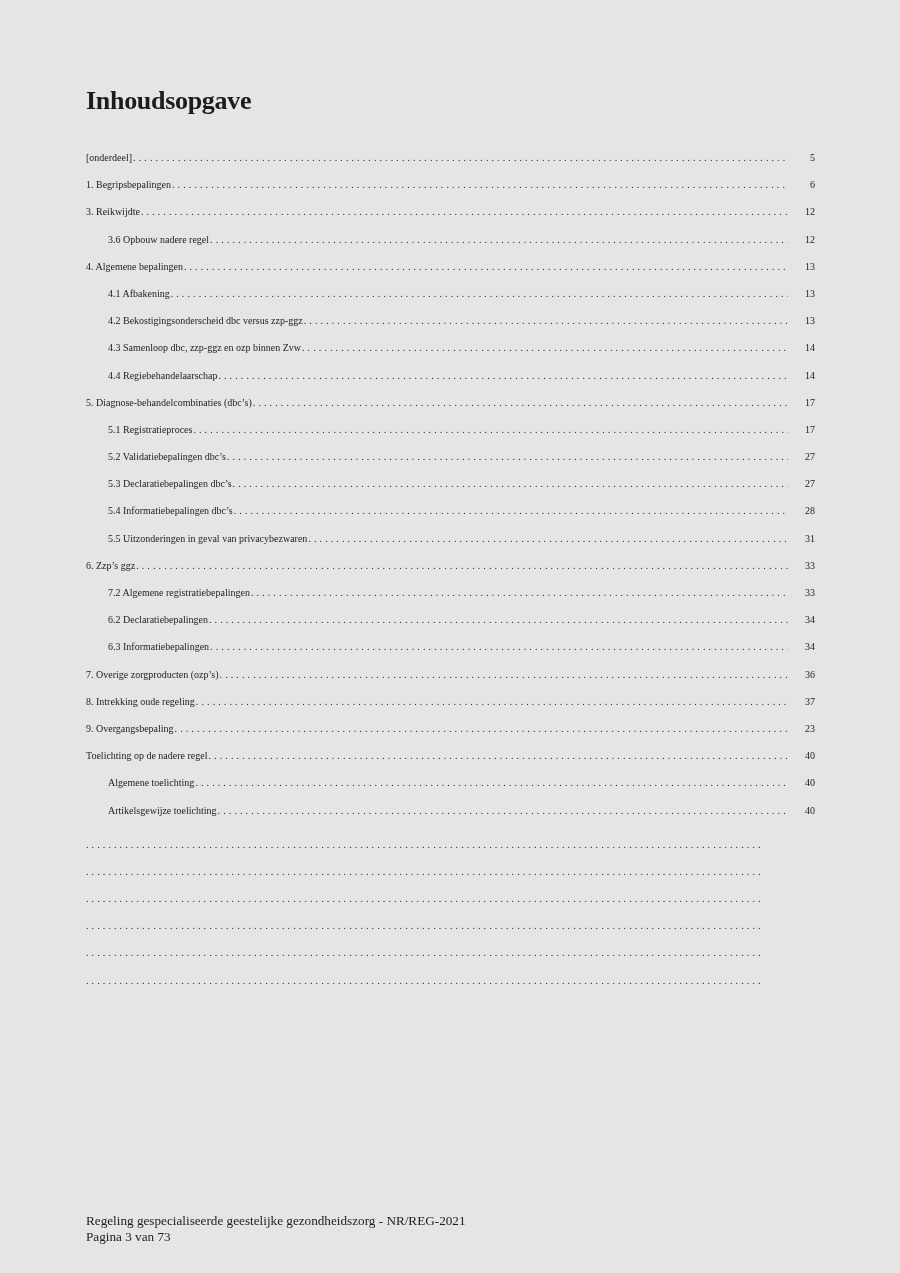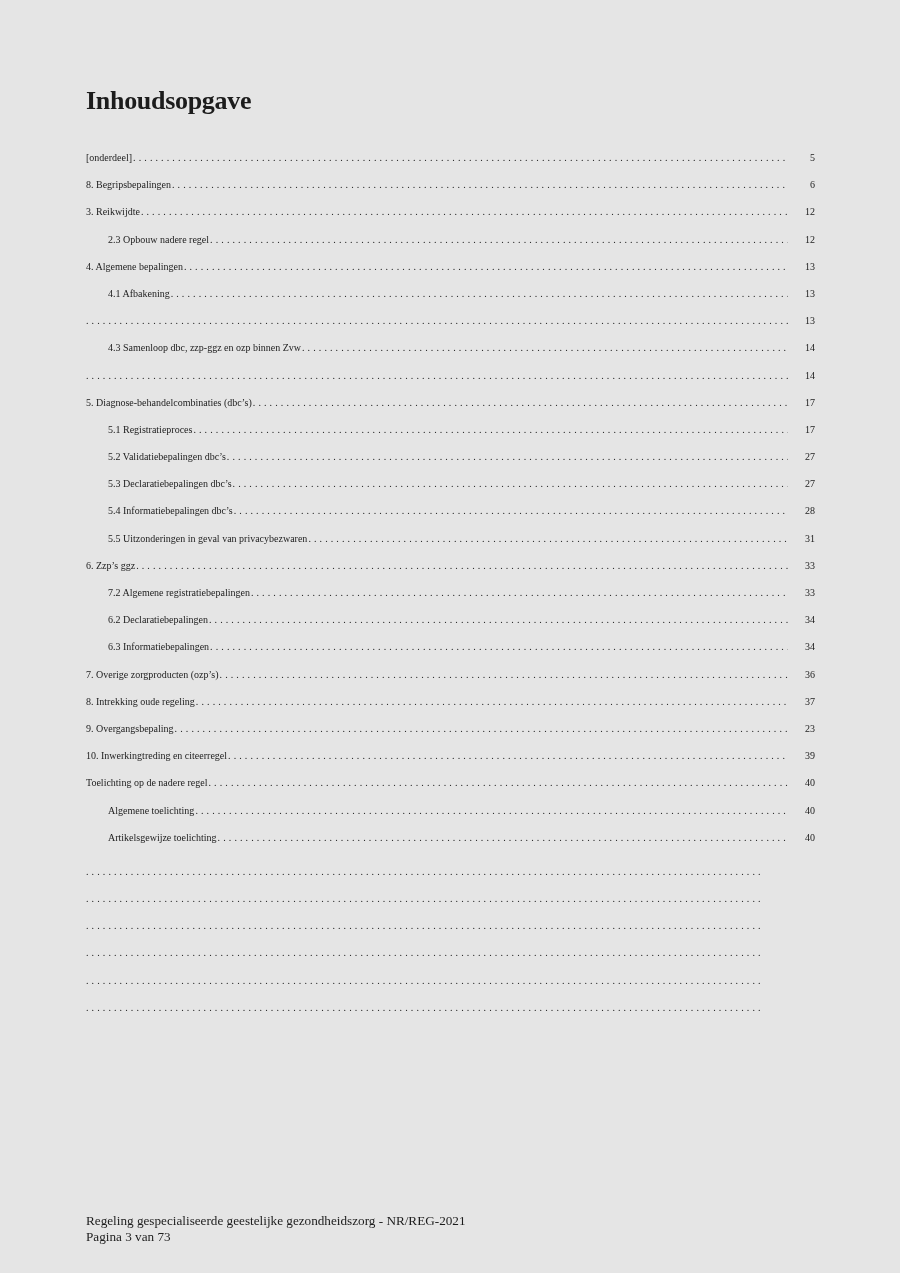--- a/index.html
+++ b/index.html
@@ -91,54 +91,56 @@
 <div class="page">
   <h1 class="page-title">Inhoudsopgave</h1>
 
   <div class="toc">
       <div class="toc-row">
     <span class="toc-label">[onderdeel]</span>
     <span class="leader"></span>
     <span class="toc-page">5</span>
   </div>
       <div class="toc-row">
-    <span class="toc-label">8. Begripsbepalingen</span>
+    <span class="toc-label">1. Begripsbepalingen</span>
     <span class="leader"></span>
     <span class="toc-page">6</span>
   </div>
       <div class="toc-row">
     <span class="toc-label">3. Reikwijdte</span>
     <span class="leader"></span>
     <span class="toc-page">12</span>
   </div>
       <div class="toc-row indent">
-    <span class="toc-label">2.3 Opbouw nadere regel</span>
+    <span class="toc-label">3.6 Opbouw nadere regel</span>
     <span class="leader"></span>
     <span class="toc-page">12</span>
   </div>
       <div class="toc-row">
     <span class="toc-label">4. Algemene bepalingen</span>
     <span class="leader"></span>
     <span class="toc-page">13</span>
   </div>
       <div class="toc-row indent">
     <span class="toc-label">4.1 Afbakening</span>
     <span class="leader"></span>
     <span class="toc-page">13</span>
   </div>
       <div class="toc-row indent">
+    <span class="toc-label">4.2 Bekostigingsonderscheid dbc versus zzp-ggz</span>
     <span class="leader"></span>
     <span class="toc-page">13</span>
   </div>
       <div class="toc-row indent">
     <span class="toc-label">4.3 Samenloop dbc, zzp-ggz en ozp binnen Zvw</span>
     <span class="leader"></span>
     <span class="toc-page">14</span>
   </div>
       <div class="toc-row indent">
+    <span class="toc-label">4.4 Regiebehandelaarschap</span>
     <span class="leader"></span>
     <span class="toc-page">14</span>
   </div>
       <div class="toc-row">
     <span class="toc-label">5. Diagnose-behandelcombinaties (dbc’s)</span>
     <span class="leader"></span>
     <span class="toc-page">17</span>
   </div>
       <div class="toc-row indent">
     <span class="toc-label">5.1 Registratieproces</span>
@@ -192,25 +194,20 @@
   </div>
       <div class="toc-row">
     <span class="toc-label">8. Intrekking oude regeling</span>
     <span class="leader"></span>
     <span class="toc-page">37</span>
   </div>
       <div class="toc-row">
     <span class="toc-label">9. Overgangsbepaling</span>
     <span class="leader"></span>
     <span class="toc-page">23</span>
-  </div>
-      <div class="toc-row">
-    <span class="toc-label">10. Inwerkingtreding en citeerregel</span>
-    <span class="leader"></span>
-    <span class="toc-page">39</span>
   </div>
       <div class="toc-row">
     <span class="toc-label">Toelichting op de nadere regel</span>
     <span class="leader"></span>
     <span class="toc-page">40</span>
   </div>
       <div class="toc-row indent">
     <span class="toc-label">Algemene toelichting</span>
     <span class="leader"></span>
     <span class="toc-page">40</span>

